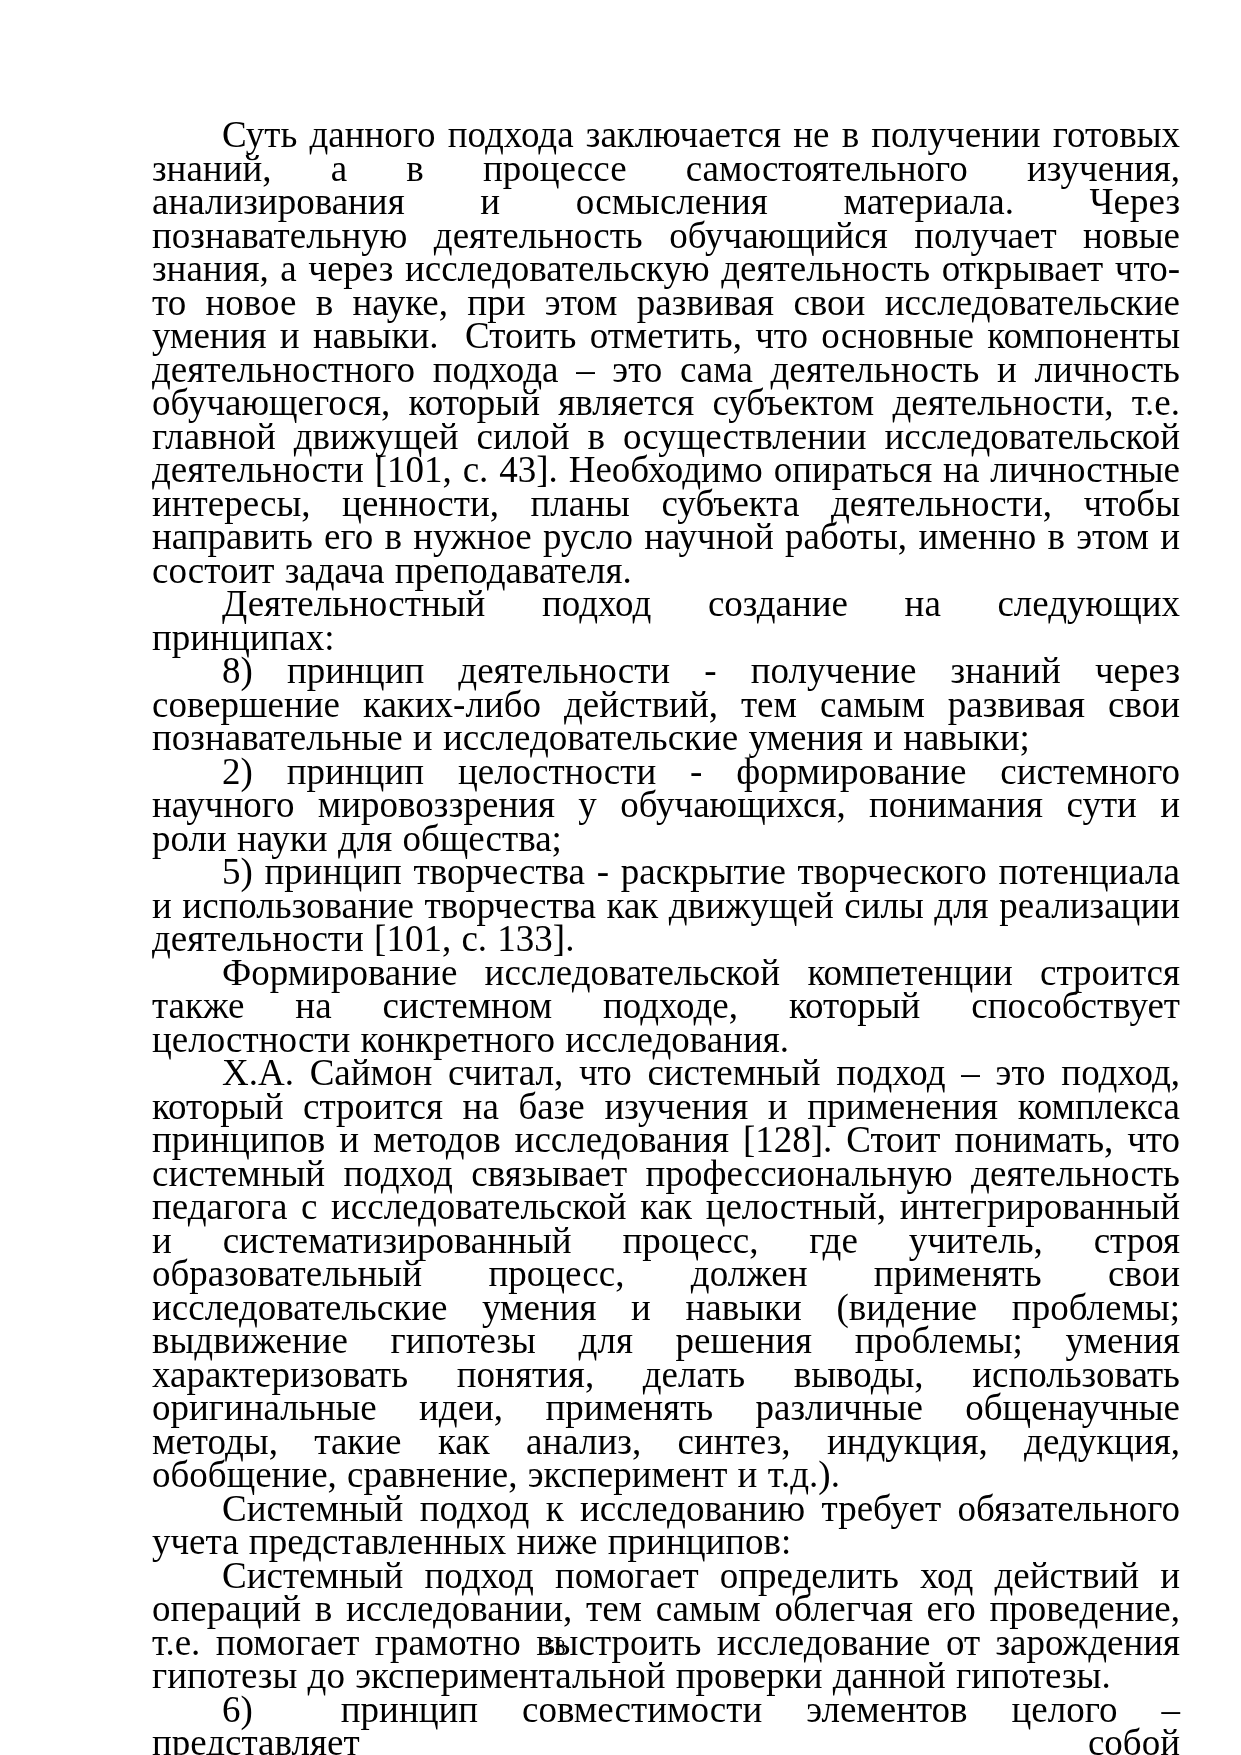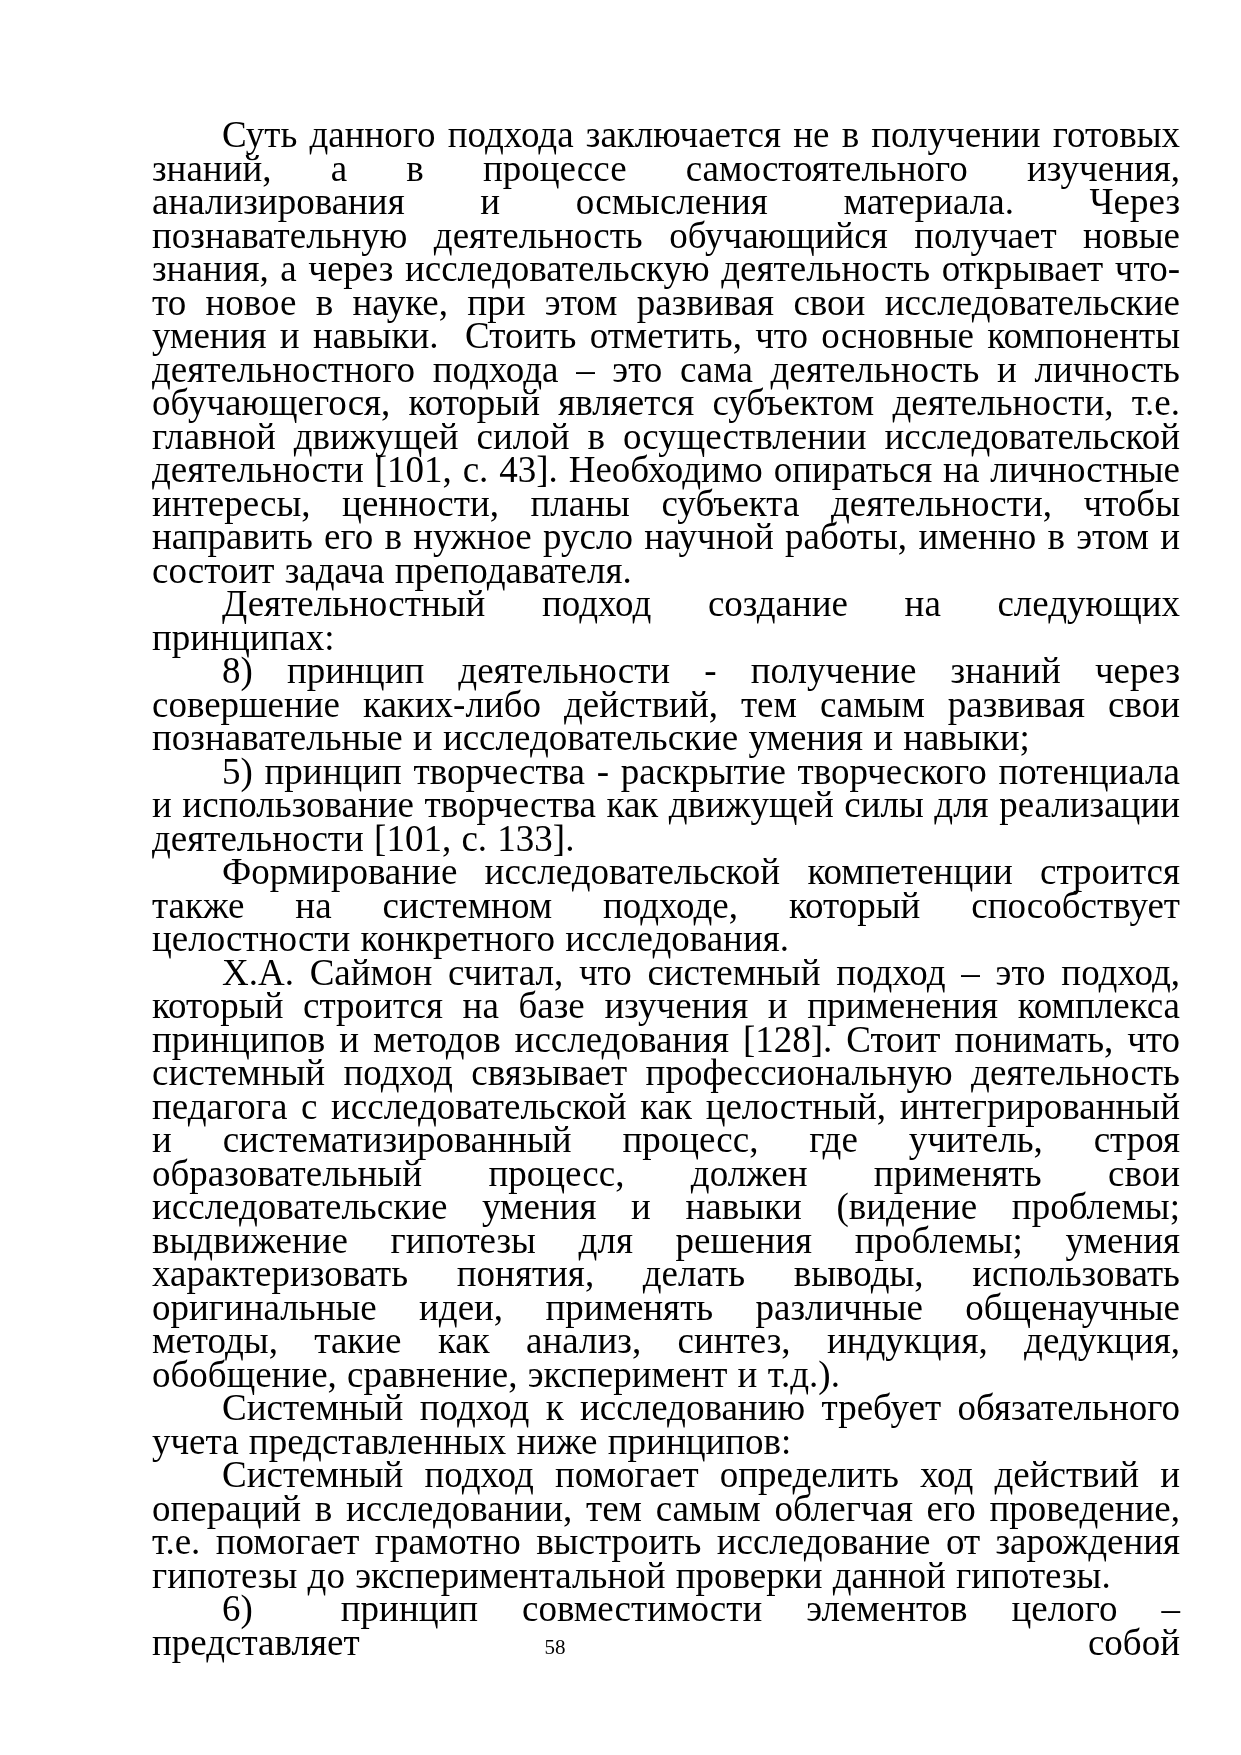--- a/index.html
+++ b/index.html
@@ -49,20 +49,21 @@
 
 <div class="page">
   <div class="content">
 
     <p><span>Суть данного подхода заключается не в получении готовых знаний, а в процессе самостоятельного изучения, анализирования и осмысления материала. Через познавательную деятельность обучающийся получает новые знания, а через исследовательскую деятельность открывает что-то новое в науке, при этом развивая свои исследовательские умения и навыки.  Стоить отметить, что основные компоненты деятельностного подхода – это сама деятельность и личность обучающегося, который является субъектом деятельности, т.е. главной движущей силой в осуществлении исследовательской деятельности [101, с. 43]. Необходимо опираться на личностные интересы, ценности, планы субъекта деятельности, чтобы направить его в нужное русло научной работы, именно в этом и состоит задача преподавателя.</span></p>
 
     <p><span>Деятельностный подход создание на следующих принципах:</span></p>
 
     <p><span>8) принцип деятельности - получение знаний через совершение каких-либо действий, тем самым развивая свои познавательные и исследовательские умения и навыки;</span></p>
 
+    <p><span>2) принцип целостности - формирование системного научного мировоззрения у обучающихся, понимания сути и роли науки для общества;</span></p>
 
 
 
     <p><span>5) принцип творчества - раскрытие творческого потенциала и использование творчества как движущей силы для реализации деятельности [101, с. 133].</span></p>
 
     <p><span>Формирование исследовательской компетенции строится также на </span><span class="em">системном подходе</span><span>, который способствует целостности конкретного исследования.</span></p>
 
     <p><span>Х.А. Саймон считал, что системный подход – это подход, который строится на базе изучения и применения комплекса принципов и методов исследования [128]. Стоит понимать, что системный подход связывает профессиональную деятельность педагога с исследовательской как целостный, интегрированный и систематизированный процесс, где учитель, строя образовательный процесс, должен применять свои исследовательские умения и навыки (видение проблемы; выдвижение гипотезы для решения проблемы; умения характеризовать понятия, делать выводы, использовать оригинальные идеи, применять различные общенаучные методы, такие как анализ, синтез, индукция, дедукция, обобщение, сравнение, эксперимент и т.д.).</span></p>
 
     <p><span>Системный подход к исследованию требует обязательного учета представленных ниже принципов:</span></p>

